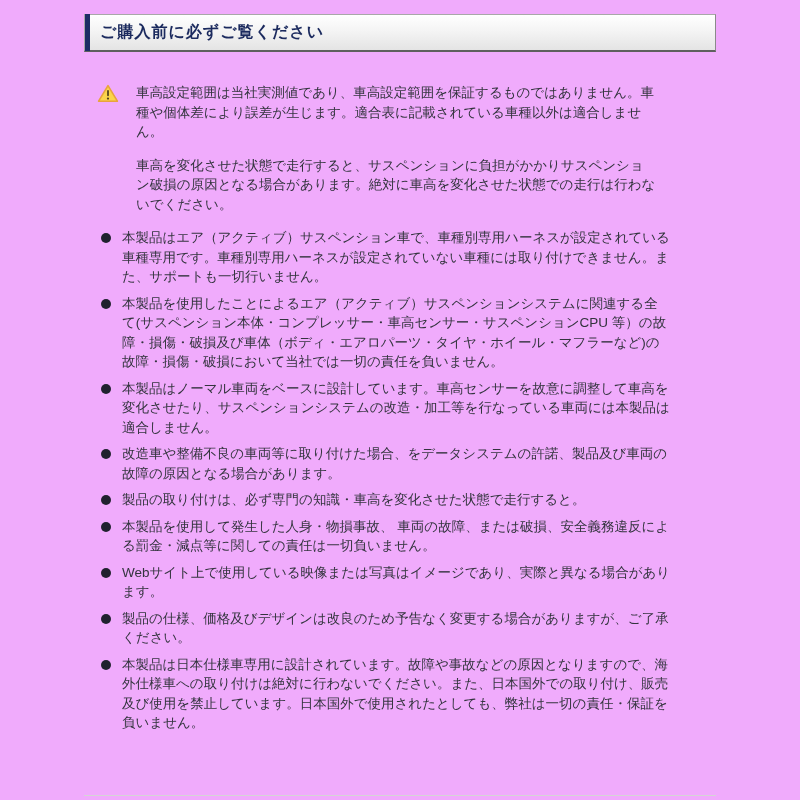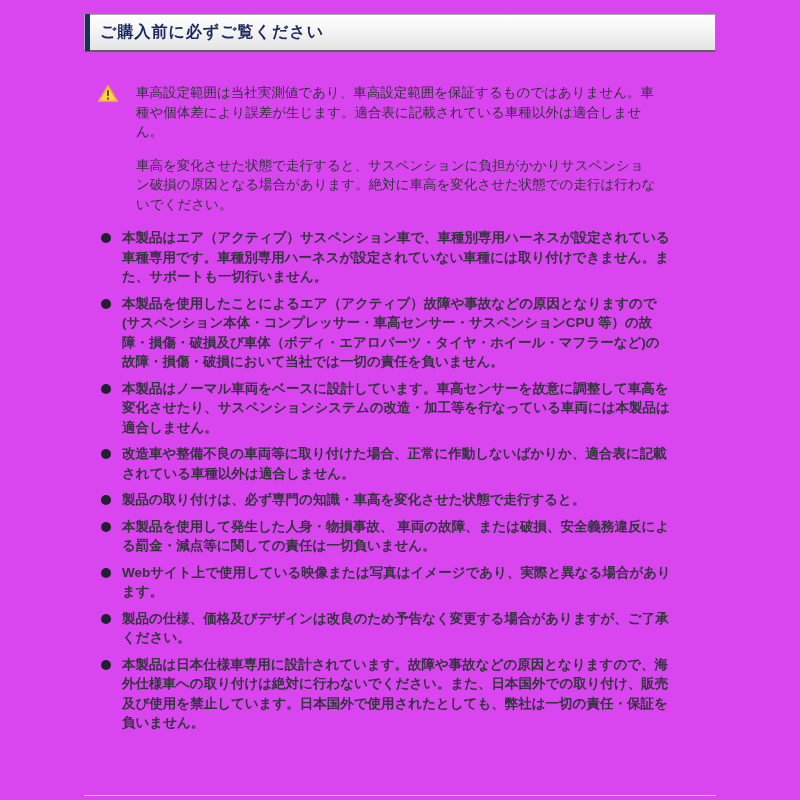--- a/index.html
+++ b/index.html
@@ -3,21 +3,21 @@
 <meta charset="utf-8">
 <style>
   * { margin: 0; padding: 0; box-sizing: border-box; }
   html, body { background: #ffffff; }
   body { font-family: "Liberation Sans", "DejaVu Sans", sans-serif; }
 
   .page {
     position: relative;
     width: 800px;
     height: 800px;
-    background: #d946ef;
+    background: #f0abfc;
     overflow: hidden;
     padding-left: 12px;
   }
 
   
   .header {
     position: absolute;
     left: 84px;
     top: 14px;
     width: 632px;
@@ -70,21 +70,20 @@
   }
   .warn-text p { margin: 14px; }
 
   .notice-list {
     list-style: none;
   }
   .notice-item {
     position: relative;
     padding-left: 23px;
     margin-bottom: 7px;
-    font-weight: bold;
   }
   .bullet-dot {
     position: absolute;
     left: 2px;
     top: 5px;
     width: 10px;
     height: 10px;
     border-radius: 50%;
     background: #20212e;
   }
@@ -124,29 +123,29 @@
       </div>
     </div>
 
     <ul class="notice-list">
       <li class="notice-item">
         <span class="bullet-dot"></span>
         <span>本製品はエア（アクティブ）サスペンション車で、車種別専用ハーネスが設定されている車種専用です。車種別専用ハーネスが設定されていない車種には取り付けできません。また、サポートも一切行いません。</span>
       </li>
       <li class="notice-item">
         <span class="bullet-dot"></span>
-        <span>本製品を使用したことによるエア（アクティブ）故障や事故などの原因となりますので(サスペンション本体・コンプレッサー・車高センサー・サスペンションCPU 等）の故障・損傷・破損及び車体（ボディ・エアロパーツ・タイヤ・ホイール・マフラーなど)の故障・損傷・破損において当社では一切の責任を負いません。</span>
+        <span>本製品を使用したことによるエア（アクティブ）サスペンションシステムに関連する全て(サスペンション本体・コンプレッサー・車高センサー・サスペンションCPU 等）の故障・損傷・破損及び車体（ボディ・エアロパーツ・タイヤ・ホイール・マフラーなど)の故障・損傷・破損において当社では一切の責任を負いません。</span>
       </li>
       <li class="notice-item">
         <span class="bullet-dot"></span>
         <span>本製品はノーマル車両をベースに設計しています。車高センサーを故意に調整して車高を変化させたり、サスペンションシステムの改造・加工等を行なっている車両には本製品は適合しません。</span>
       </li>
       <li class="notice-item">
         <span class="bullet-dot"></span>
-        <span>改造車や整備不良の車両等に取り付けた場合、正常に作動しないばかりか、適合表に記載されている車種以外は適合しません。</span>
+        <span>改造車や整備不良の車両等に取り付けた場合、をデータシステムの許諾、製品及び車両の故障の原因となる場合があります。</span>
       </li>
       <li class="notice-item">
         <span class="bullet-dot"></span>
         <span>製品の取り付けは、必ず専門の知識・車高を変化させた状態で走行すると。</span>
       </li>
       <li class="notice-item">
         <span class="bullet-dot"></span>
         <span>本製品を使用して発生した人身・物損事故、 車両の故障、または破損、安全義務違反による罰金・減点等に関しての責任は一切負いません。</span>
       </li>
       <li class="notice-item">

